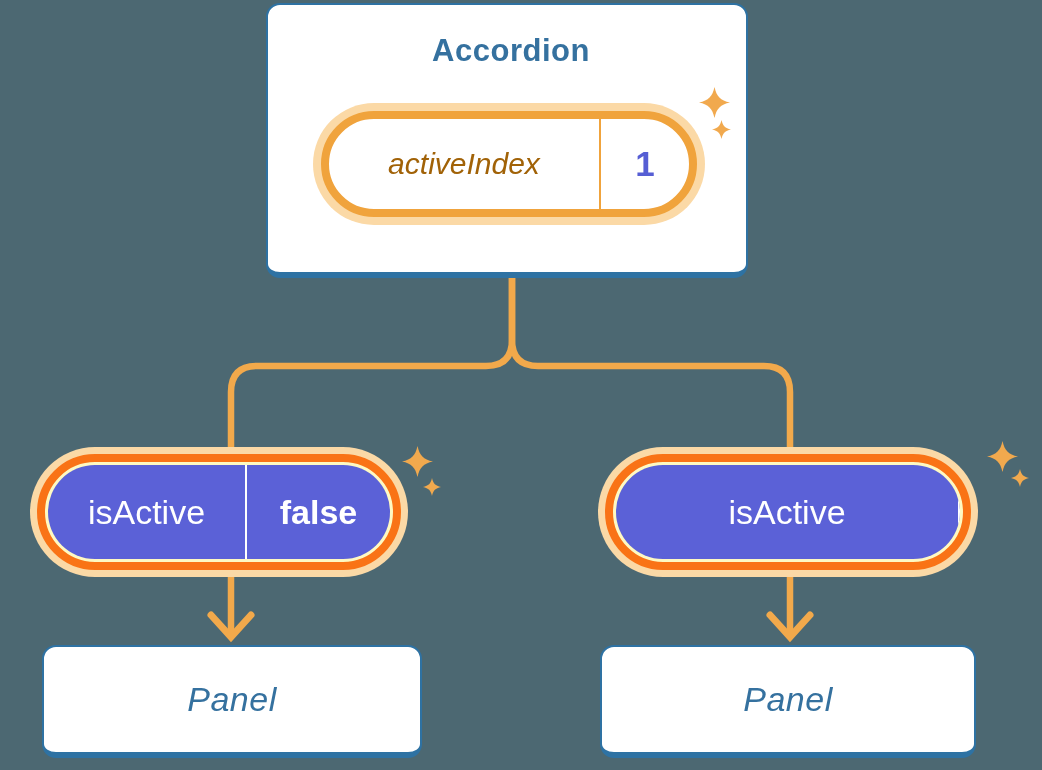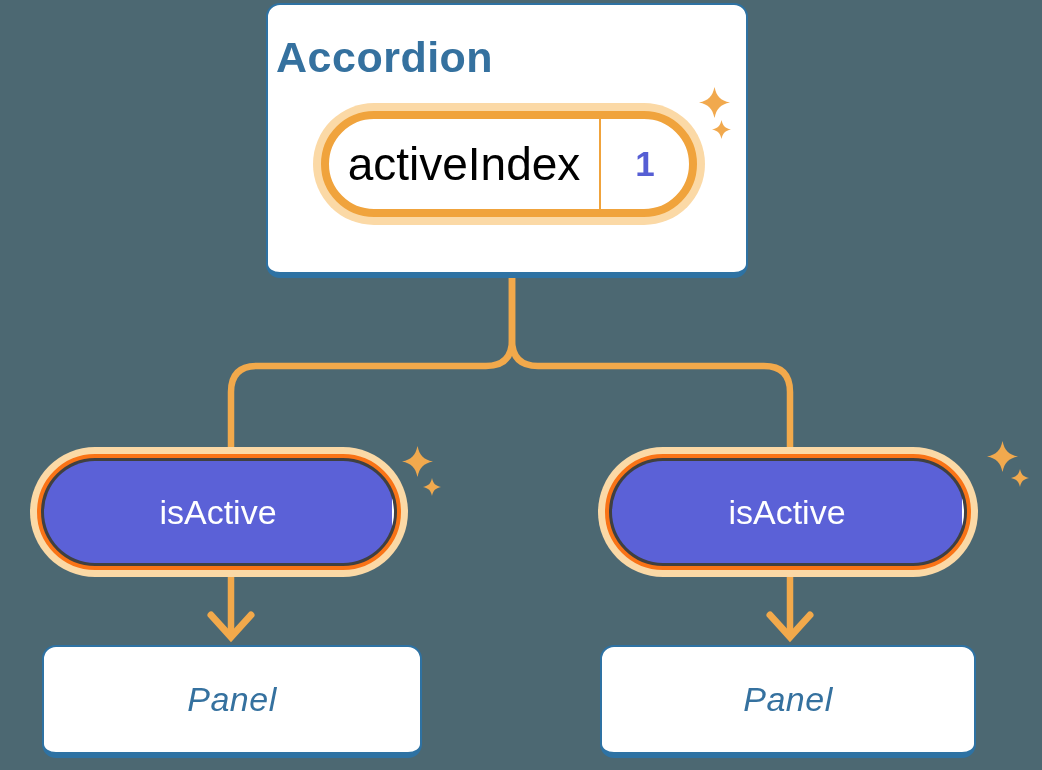--- a/index.html
+++ b/index.html
@@ -3,40 +3,40 @@
 <meta charset="utf-8">
 <style>
   html,body{margin:0;padding:0;background:#4C6872;}
   .stage{position:relative;width:1042px;height:770px;background:#4C6872;
          font-family:"Liberation Sans",sans-serif;overflow:hidden;}
 
   
   .card{position:absolute;background:#FFFFFF;border:2px solid #2E72A3;
         border-bottom-width:6px;border-radius:14px;box-sizing:border-box;z-index:2;}
   .accordion-card{left:266px;top:3px;width:482px;height:275px;}
-  .card-title{margin:28px 0 0;font-size:43px;font-weight:600;
+  .card-title{margin:28px 0 0;text-align:center;font-size:31px;font-weight:600;
               color:#35719F;letter-spacing:.5px;padding-left:8px;}
   .panel-card{display:flex;align-items:center;justify-content:center;
               font-size:34px;font-weight:500;color:#35719F;letter-spacing:.5px;font-style:italic;}
   .panel-left{left:42px;top:645px;width:380px;height:113px;}
   .panel-right{left:600px;top:645px;width:376px;height:113px;}
 
   
   .state-pill{position:absolute;left:321px;top:111px;width:376px;height:106px;
               background:#FFFFFF;border:8px solid #F0A33C;border-radius:60px;
               box-shadow:0 0 0 8px #FBD9A6;box-sizing:border-box;
               display:flex;align-items:stretch;z-index:2;}
   .state-pill .pill-label{flex:1;display:flex;align-items:center;justify-content:center;
-              font-size:46px;color:#000000;}
+              font-size:30px;color:#a16207;font-style:italic;}
   .state-pill .pill-divider{width:2px;background:#F0A33C;}
   .state-pill .pill-value{width:88px;display:flex;align-items:center;justify-content:center;
               font-size:35px;font-weight:700;color:#565ED4;}
 
   
-  .prop-pill{position:absolute;background:#404040;border:4px solid #f97316;
+  .prop-pill{position:absolute;background:#fef9c3;border:8px solid #f97316;
              border-radius:70px;box-shadow:0 0 0 7px #FBD9A6;box-sizing:border-box;
              padding:3px;display:flex;z-index:2;}
   .prop-left{left:37px;top:454px;width:364px;height:116px;}
   .prop-right{left:605px;top:454px;width:366px;height:116px;}
   .prop-inner{flex:1;display:flex;background:#5B61D7;border-radius:60px;overflow:hidden;}
   .prop-pill .pill-label{flex:1;display:flex;align-items:center;justify-content:center;
              font-size:34px;color:#FFFFFF;}
   .prop-pill .pill-divider{width:2px;background:#FFFFFF;}
   .prop-pill .pill-value{display:flex;align-items:center;justify-content:center;
              font-size:34px;font-weight:700;color:#FFFFFF;}
@@ -68,20 +68,21 @@
   <div class="state-pill">
     <span class="pill-label">activeIndex</span>
     <span class="pill-divider"></span>
     <span class="pill-value">1</span>
   </div>
 
   <div class="prop-pill prop-left">
     <div class="prop-inner">
       <span class="pill-label">isActive</span>
       <span class="pill-divider"></span>
+      <span class="pill-value">false</span>
     </div>
   </div>
 
   <div class="prop-pill prop-right">
     <div class="prop-inner">
       <span class="pill-label">isActive</span>
       <span class="pill-divider"></span>
     </div>
   </div>
 

